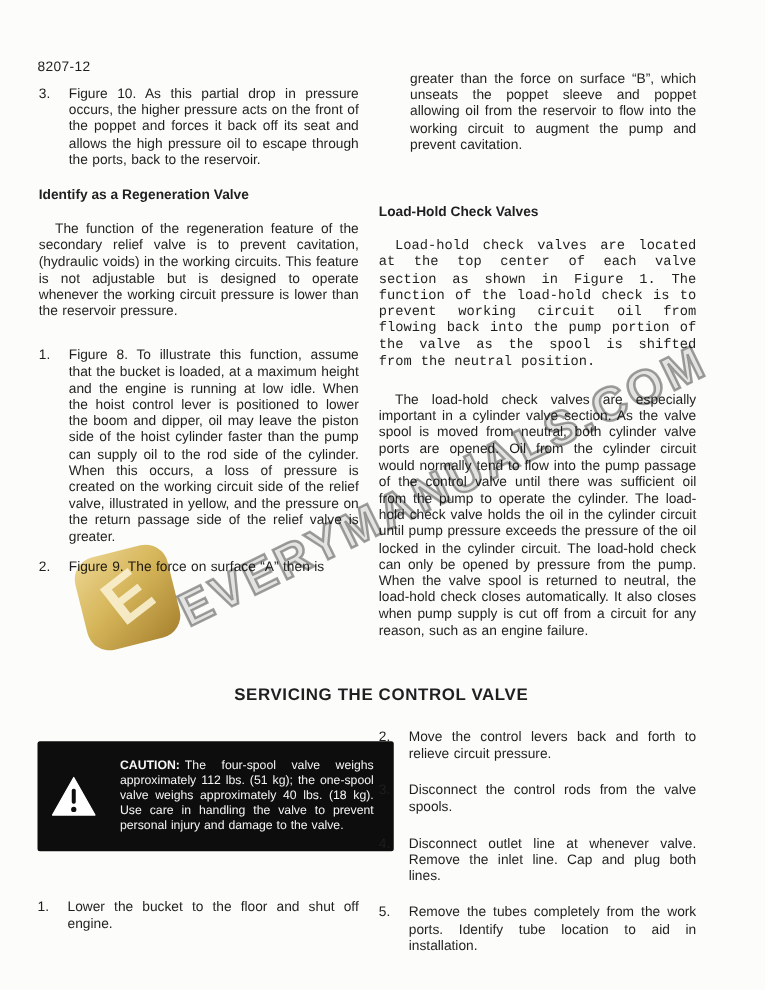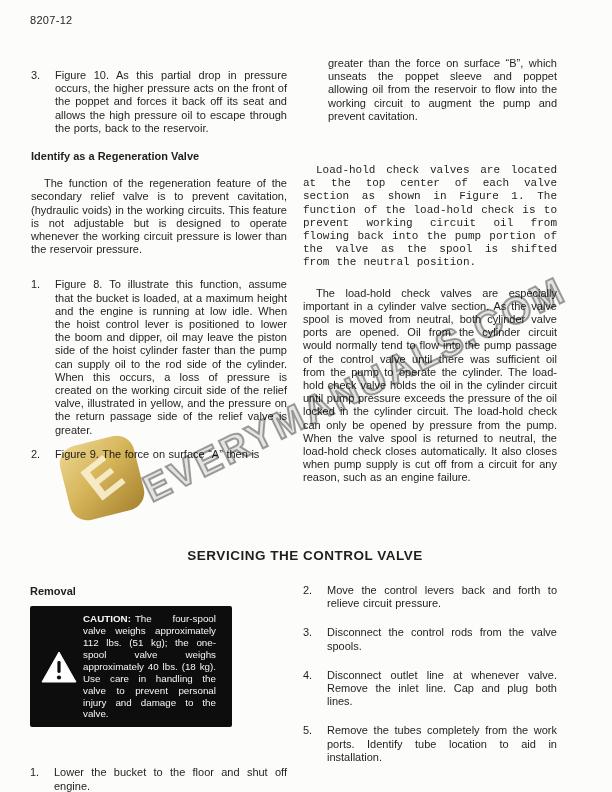--- a/index.html
+++ b/index.html
@@ -6,21 +6,21 @@
   html,body { width:612px; height:792px; }
   body {
     font-family:"Liberation Sans", sans-serif;
     background:#ffffff;
   }
   .page {
     position:relative; width:612px; height:792px;
     background:#fcfcfa; color:#1f1f1f; overflow:hidden;
   }
   .pagenum {
-    position:absolute; left:30px; top:14px;
+    position:absolute; left:30px; top:48px;
     font-size:11px; letter-spacing:.3px;
   }
   .bodytext { font-size:11px; line-height:13.2px; }
   .col { position:absolute; text-align:justify; }
   .col-left-top  { left:31px;  top:69px;  width:256px; }
   .col-right-top { left:303px; top:57px;  width:254px; }
   .col-left-bot  { left:30px;  top:585px; width:257px; }
   .col-right-bot { left:303px; top:584px; width:254px; }
 
   .li { display:flex; }
@@ -42,24 +42,24 @@
   .m-cont  { margin-bottom:41px; }
   .m-head2 { margin-bottom:14px; }
   .m-para3 { margin-bottom:17px;font-family:Liberation Mono, monospace; }
 
   .section-heading {
     position:absolute; left:42px; top:548px; width:526px;
     text-align:center; font-size:13.5px; font-weight:bold; letter-spacing:.5px;
   }
 
   .caution {
-    margin-top:8px; width:202px; min-height:88px;
+    margin-top:8px; width:285px; min-height:88px;
     background:#0d0d0d; color:#f6f6f6;
     display:flex; align-items:center;
-    padding:7px 16px 7px 5px; border-radius:2px;
+    padding:7px 16px 7px 5px; border-radius:2px;gap:13px;
   }
   .caution-iconwrap { flex:0 0 48px; display:flex; justify-content:center; align-items:center; }
   .caution-body { flex:1; font-size:9.8px; line-height:11.9px; text-align:justify; word-spacing:.4px; }
   .caution-label { font-weight:bold; margin-right:4px; }
 
   .m-ritem { margin-bottom:16px; }
   .left-item1 { margin-top:39px; }
 
   
   .wm-layer { position:absolute; left:0; top:0; width:612px; height:792px; pointer-events:none; }
@@ -103,28 +103,28 @@
       <span class="txt">Figure 8. To illustrate this function, assume that the bucket is loaded, at a maximum height and the engine is running at low idle. When the hoist control lever is positioned to lower the boom and dipper, oil may leave the piston side of the hoist cylinder faster than the pump can supply oil to the rod side of the cylinder. When this occurs, a loss of pressure is created on the working circuit side of the relief valve, illustrated in yellow, and the pressure on the return passage side of the relief valve is greater.</span>
     </div>
     <div class="li">
       <span class="num">2.</span>
       <span class="txt">Figure 9. The force on surface “A” then is</span>
     </div>
   </div>
 
   <div class="col col-right-top bodytext">
     <p class="cont m-cont">greater than the force on surface “B”, which unseats the poppet sleeve and poppet allowing oil from the reservoir to flow into the working circuit to augment the pump and prevent cavitation.</p>
+    <h3 class="sub m-head2">Load-Hold Check Valves</h3>
     <p class="para m-para3">Load-hold check valves are located at the top center of each valve section as shown in Figure 1. The function of the load-hold check is to prevent working circuit oil from flowing back into the pump portion of the valve as the spool is shifted from the neutral position.</p>
     <p class="para">The load-hold check valves are especially important in a cylinder valve section. As the valve spool is moved from neutral, both cylinder valve ports are opened. Oil from the cylinder circuit would normally tend to flow into the pump passage of the control valve until there was sufficient oil from the pump to operate the cylinder. The load-hold check valve holds the oil in the cylinder circuit until pump pressure exceeds the pressure of the oil locked in the cylinder circuit. The load-hold check can only be opened by pressure from the pump. When the valve spool is returned to neutral, the load-hold check closes automatically. It also closes when pump supply is cut off from a circuit for any reason, such as an engine failure.</p>
   </div>
 
   <div class="section-heading">SERVICING THE CONTROL VALVE</div>
 
   <div class="col col-left-bot bodytext">
-    <h3 class="sub">Removal</h3>
     <div class="caution">
       <div class="caution-iconwrap">
         <svg width="36" height="32" viewBox="0 0 36 32" aria-hidden="true">
           <path d="M18 1 L35 31 L1 31 Z" fill="#ffffff" stroke="#ffffff" stroke-width="1" stroke-linejoin="round"></path>
           <rect x="16.4" y="10" width="3.2" height="12" rx="1.4" fill="#0d0d0d"></rect>
           <circle cx="18" cy="26.5" r="2.1" fill="#0d0d0d"></circle>
         </svg>
       </div>
       <div class="caution-body">
         <span class="caution-label">CAUTION:</span><span>The four-spool valve weighs approximately 112 lbs. (51 kg); the one-spool valve weighs approximately 40 lbs. (18 kg). Use care in handling the valve to prevent personal injury and damage to the valve.</span>

